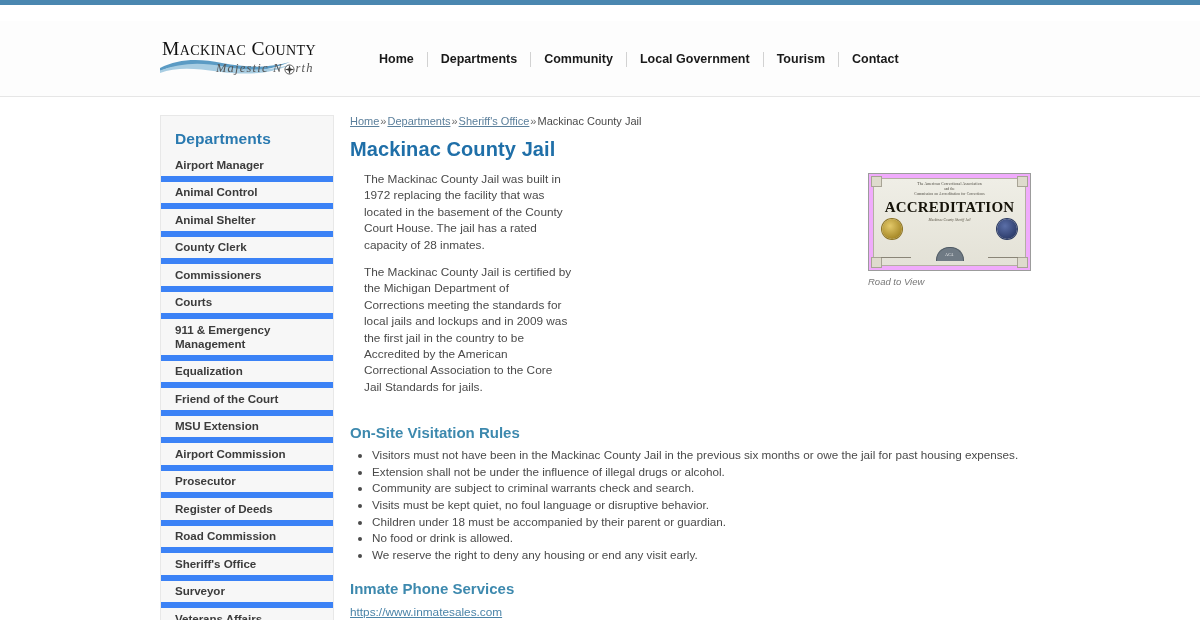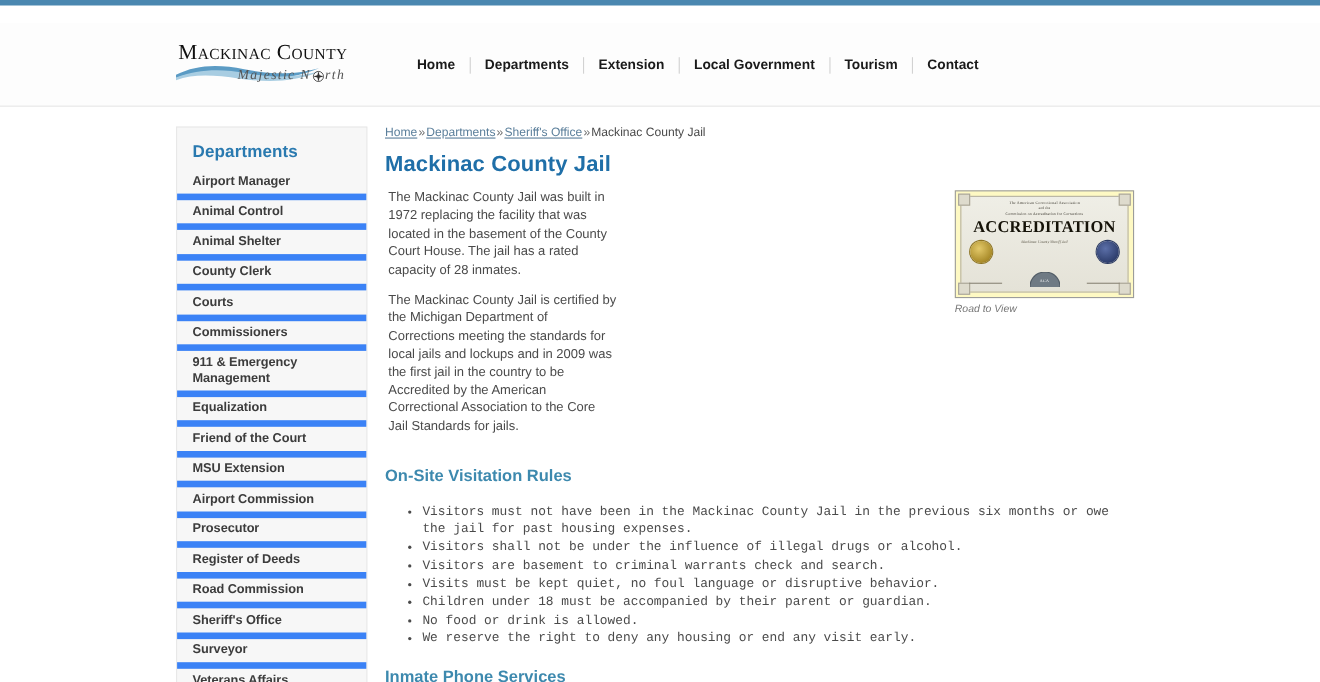--- a/index.html
+++ b/index.html
@@ -202,21 +202,21 @@
   }
   .figure {
     float: right;
     width: 165px;
     margin: 2px 7px 6px 16px;
   }
   .cert {
     width: 163px;
     height: 98px;
     border: 1px solid #9c9c9c;
-    background: #fef9c3;
+    background: #f0abfc;
     position: relative;
     box-sizing: border-box;
     overflow: hidden;
   }
   .cert-inner {
     position: absolute;
     inset: 4px;
     border: 1px solid #b4b0a2;
     background: linear-gradient(#efeee6, #e4e2d7);
   }
@@ -335,32 +335,31 @@
     font-size: 9.5px;
     font-style: italic;
     color: #777777;
     margin-top: 5px;
     line-height: 12px;
   }
 
   p.body {
     font-size: 11.8px;
     line-height: 16.4px;
-    margin: 0 0 11px 3px;
+    margin: 0 0 11px 14px;
     color: #4a4a4a;
     max-width: 100%;
   }
   p.narrow {
     max-width: 208px;
   }
   .rules {
-    margin: 16px;
+    margin: 4px;
     padding-left: 18px;
     list-style: disc;
-    font-family: Liberation Mono, monospace;
   }
   .rules li {
     font-size: 11.7px;
     line-height: 15.6px;
     color: #4a4a4a;
     margin-bottom: 1px;
   }
   .rules li::marker { color: #4a4a4a; }
 
   a.link {
@@ -400,21 +399,21 @@
         </span>
         <span>rth</span>
       </div>
     </div>
 
     <nav class="mainnav">
       <a href="#">Home</a>
       <span class="sep"></span>
       <a href="#">Departments</a>
       <span class="sep"></span>
-      <a href="#">Extension</a>
+      <a href="#">Community</a>
       <span class="sep"></span>
       <a href="#">Local Government</a>
       <span class="sep"></span>
       <a href="#">Tourism</a>
       <span class="sep"></span>
       <a href="#">Contact</a>
     </nav>
 
   </div>
 </div>
@@ -430,24 +429,24 @@
       <li>
           <a href="#">Animal Control</a>
         </li>
       <li>
           <a href="#">Animal Shelter</a>
         </li>
       <li>
           <a href="#">County Clerk</a>
         </li>
       <li>
+          <a href="#">Commissioners</a>
+        </li>
+      <li>
           <a href="#">Courts</a>
-        </li>
-      <li>
-          <a href="#">Commissioners</a>
         </li>
       <li>
           <a href="#">911 &amp; Emergency Management</a>
         </li>
       <li>
           <a href="#">Equalization</a>
         </li>
       <li>
           <a href="#">Friend of the Court</a>
         </li>
@@ -513,22 +512,22 @@
       </figure>
 
       <p class="body narrow">The Mackinac County Jail was built in 1972 replacing the facility that was located in the basement of the County Court House.  The jail has a rated capacity of 28 inmates.</p>
       <p class="body narrow">The Mackinac County Jail is certified by the Michigan Department of Corrections meeting the standards for local jails and lockups and in 2009 was the first jail in the country to be Accredited by the American Correctional Association to the Core Jail Standards for jails.</p>
       <div class="clear"></div>
     </div>
 
     <h3 class="section-title">On-Site Visitation Rules</h3>
     <ul class="rules">
       <li>Visitors must not have been in the Mackinac County Jail in the previous six months or owe the jail for past housing expenses.</li>
-      <li>Visitors shall not be under the influence of illegal drugs or alcohol.</li>
-      <li>Visitors are basement to criminal warrants check and search.</li>
+      <li>Extension shall not be under the influence of illegal drugs or alcohol.</li>
+      <li>Community are subject to criminal warrants check and search.</li>
       <li>Visits must be kept quiet, no foul language or disruptive behavior.</li>
       <li>Children under 18 must be accompanied by their parent or guardian.</li>
       <li>No food or drink is allowed.</li>
       <li>We reserve the right to deny any housing or end any visit early.</li>
     </ul>
 
     <h3 class="section-title">Inmate Phone Services</h3>
     <div class="linkline">
       <a class="link" href="#">https://www.inmatesales.com</a>
     </div>

